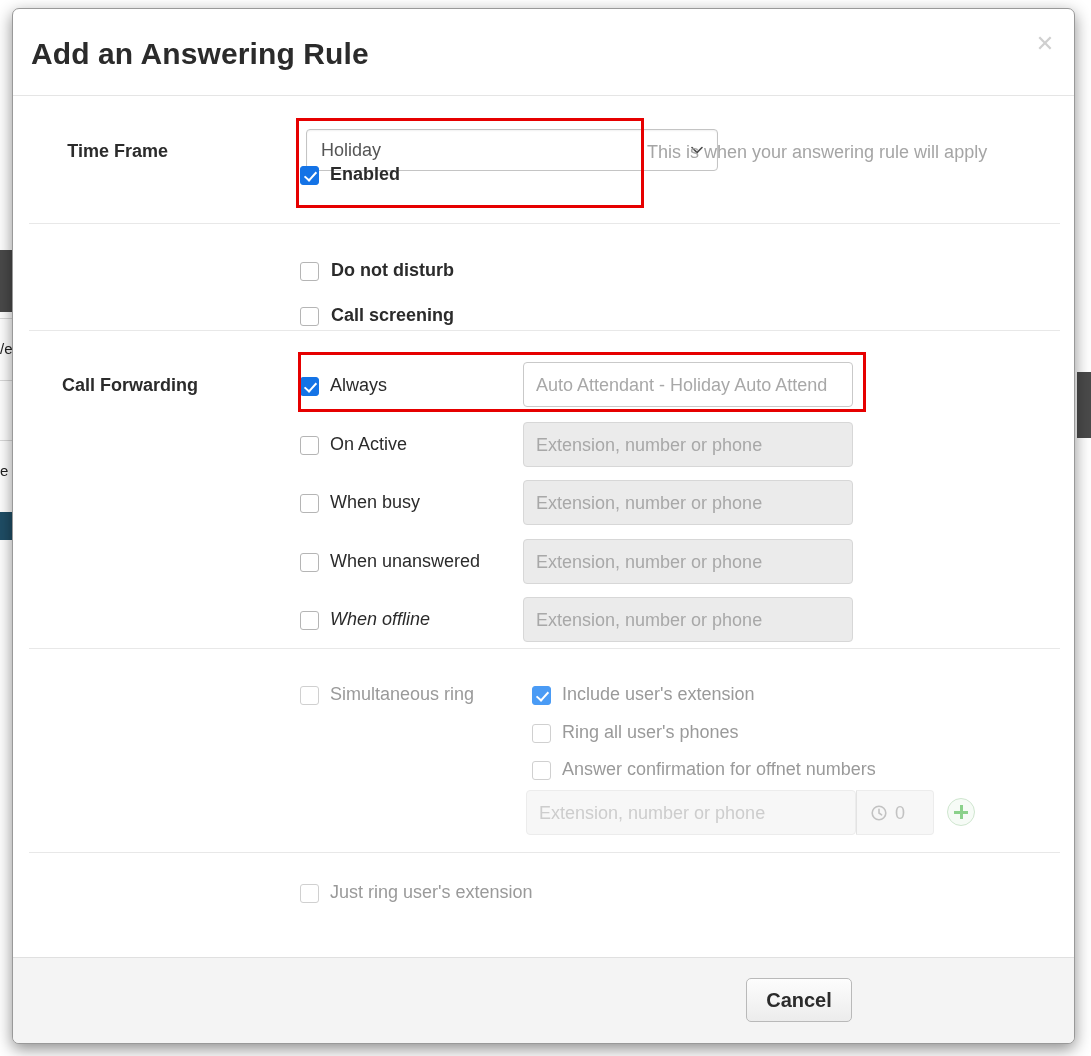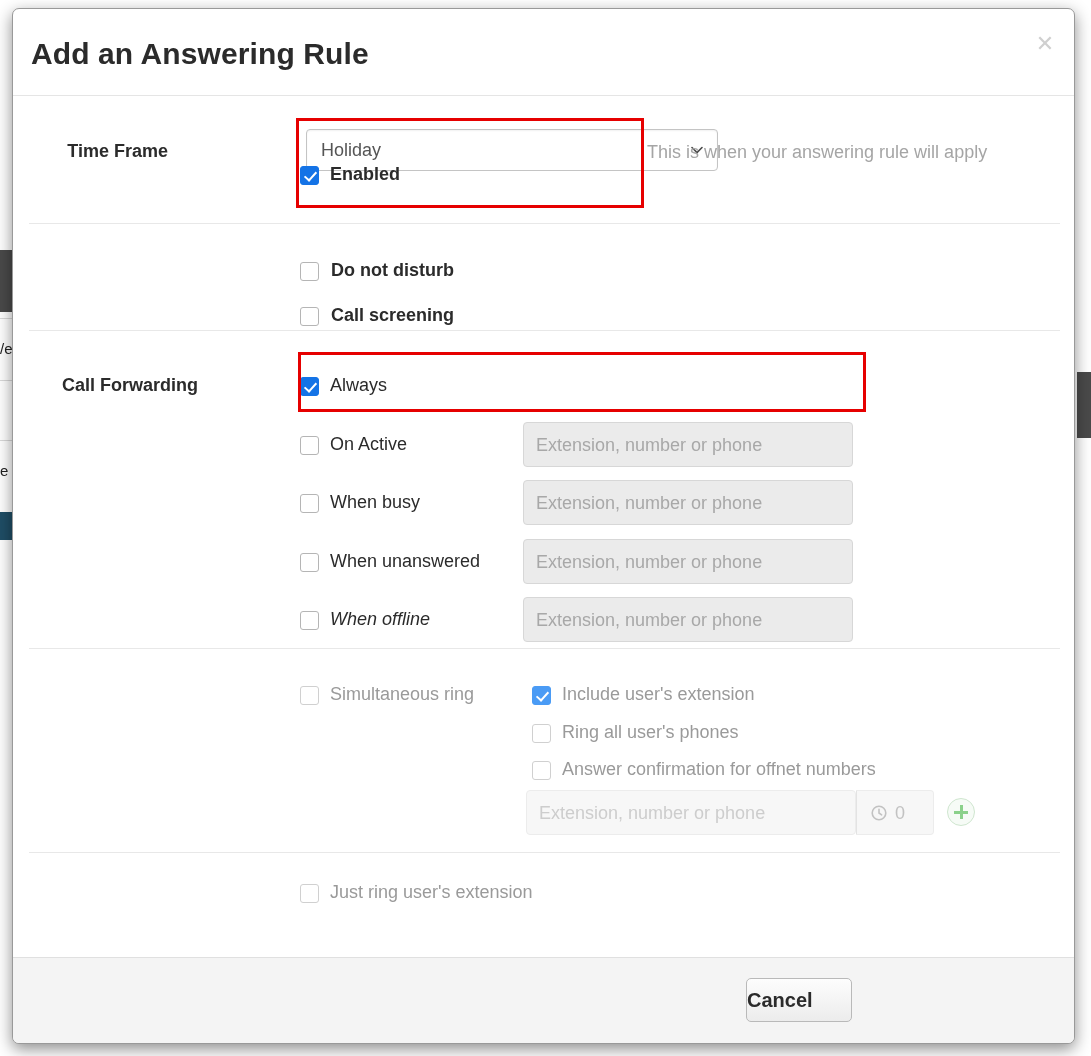--- a/index.html
+++ b/index.html
@@ -222,21 +222,21 @@
     background: #f4f4f4;
     border-top: 1px solid #e0e0e0;
   }
   .btn {
     position: absolute;
     top: 20px;
     height: 44px;
     border-radius: 5px;
     font-size: 20px;
     font-weight: bold;
-    text-align: left;
+    text-align: center;
     line-height: 42px;
     cursor: pointer;
     font-family: "Liberation Sans", sans-serif;
   }
   #cancel-button {
     right: 222px;
     width: 106px;
     border: 1px solid #b9b9b9;
     background: linear-gradient(#fdfdfd, #ececec);
     color: #2b2b2b;
@@ -302,20 +302,23 @@
     <div class="cb" style="left:287px; top:166px;"></div>
     <div class="cb-label bold" style="left:318px; top:164px;">Do not disturb</div>
 
     <div class="cb" style="left:287px; top:211px;"></div>
     <div class="cb-label bold" style="left:318px; top:209px;">Call screening</div>
 
     <div class="field-label" style="left:30px; top:279px; width:155px;">Call Forwarding</div>
 
     <div class="cb checked" style="left:287px; top:281px;"></div>
     <div class="cb-label" style="left:317px; top:279px;">Always</div>
+    <div class="tinput active" style="left:510px; top:266px; width:330px; height:45px;">
+      <span class="ph">Auto Attendant - Holiday Auto Attend</span>
+    </div>
     <div class="hl" style="left:285px; top:256px; width:568px; height:60px;"></div>
 
     <div class="cb" style="left:287px; top:340px;"></div>
     <div class="cb-label" style="left:317px; top:338px;">On Active</div>
     <div class="tinput" style="left:510px; top:326px; width:330px; height:45px;">
       <span class="ph">Extension, number or phone</span>
     </div>
 
     <div class="cb" style="left:287px; top:398px;"></div>
     <div class="cb-label" style="left:317px; top:396px;">When busy</div>

